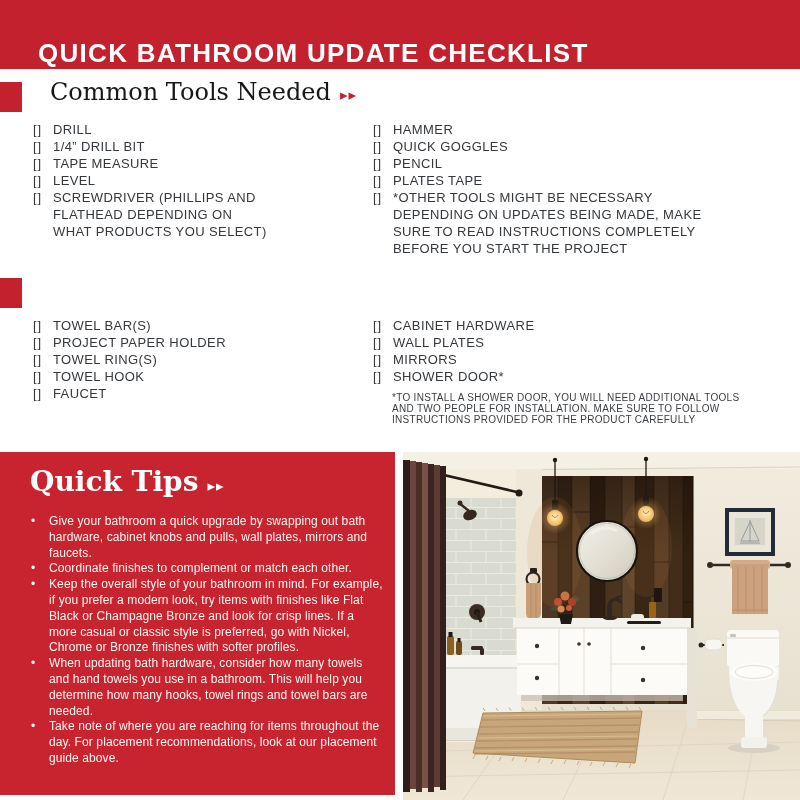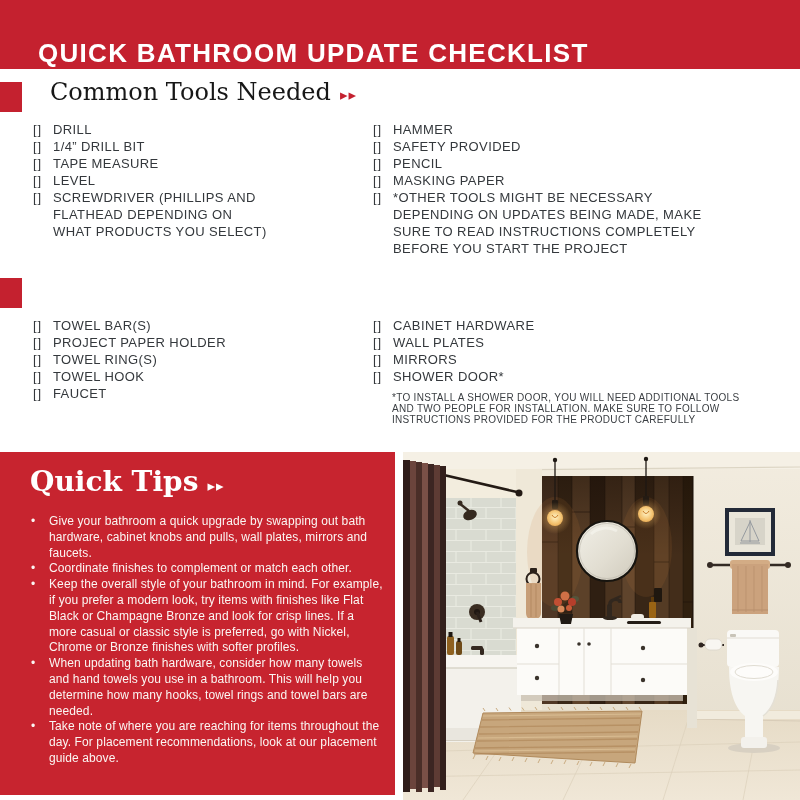--- a/index.html
+++ b/index.html
@@ -83,29 +83,29 @@
       </div>
   </div>
 
   <div class="list" id="tools-right">
     <div class="row">
         <span class="cb">[]</span>
         <span class="txt">HAMMER</span>
       </div>
     <div class="row">
         <span class="cb">[]</span>
-        <span class="txt">SAFETY PROVIDED</span>
+        <span class="txt">QUICK GOGGLES</span>
       </div>
     <div class="row">
         <span class="cb">[]</span>
         <span class="txt">PENCIL</span>
       </div>
     <div class="row">
         <span class="cb">[]</span>
-        <span class="txt">MASKING PAPER</span>
+        <span class="txt">PLATES TAPE</span>
       </div>
     <div class="row">
         <span class="cb">[]</span>
         <span class="txt">*OTHER TOOLS MIGHT BE NECESSARY DEPENDING ON UPDATES BEING MADE, MAKE SURE TO READ INSTRUCTIONS COMPLETELY BEFORE YOU START THE PROJECT</span>
       </div>
   </div>
 
   <div class="red-tab" style="top:278px"></div>
 
   <div class="list" id="items-left">

